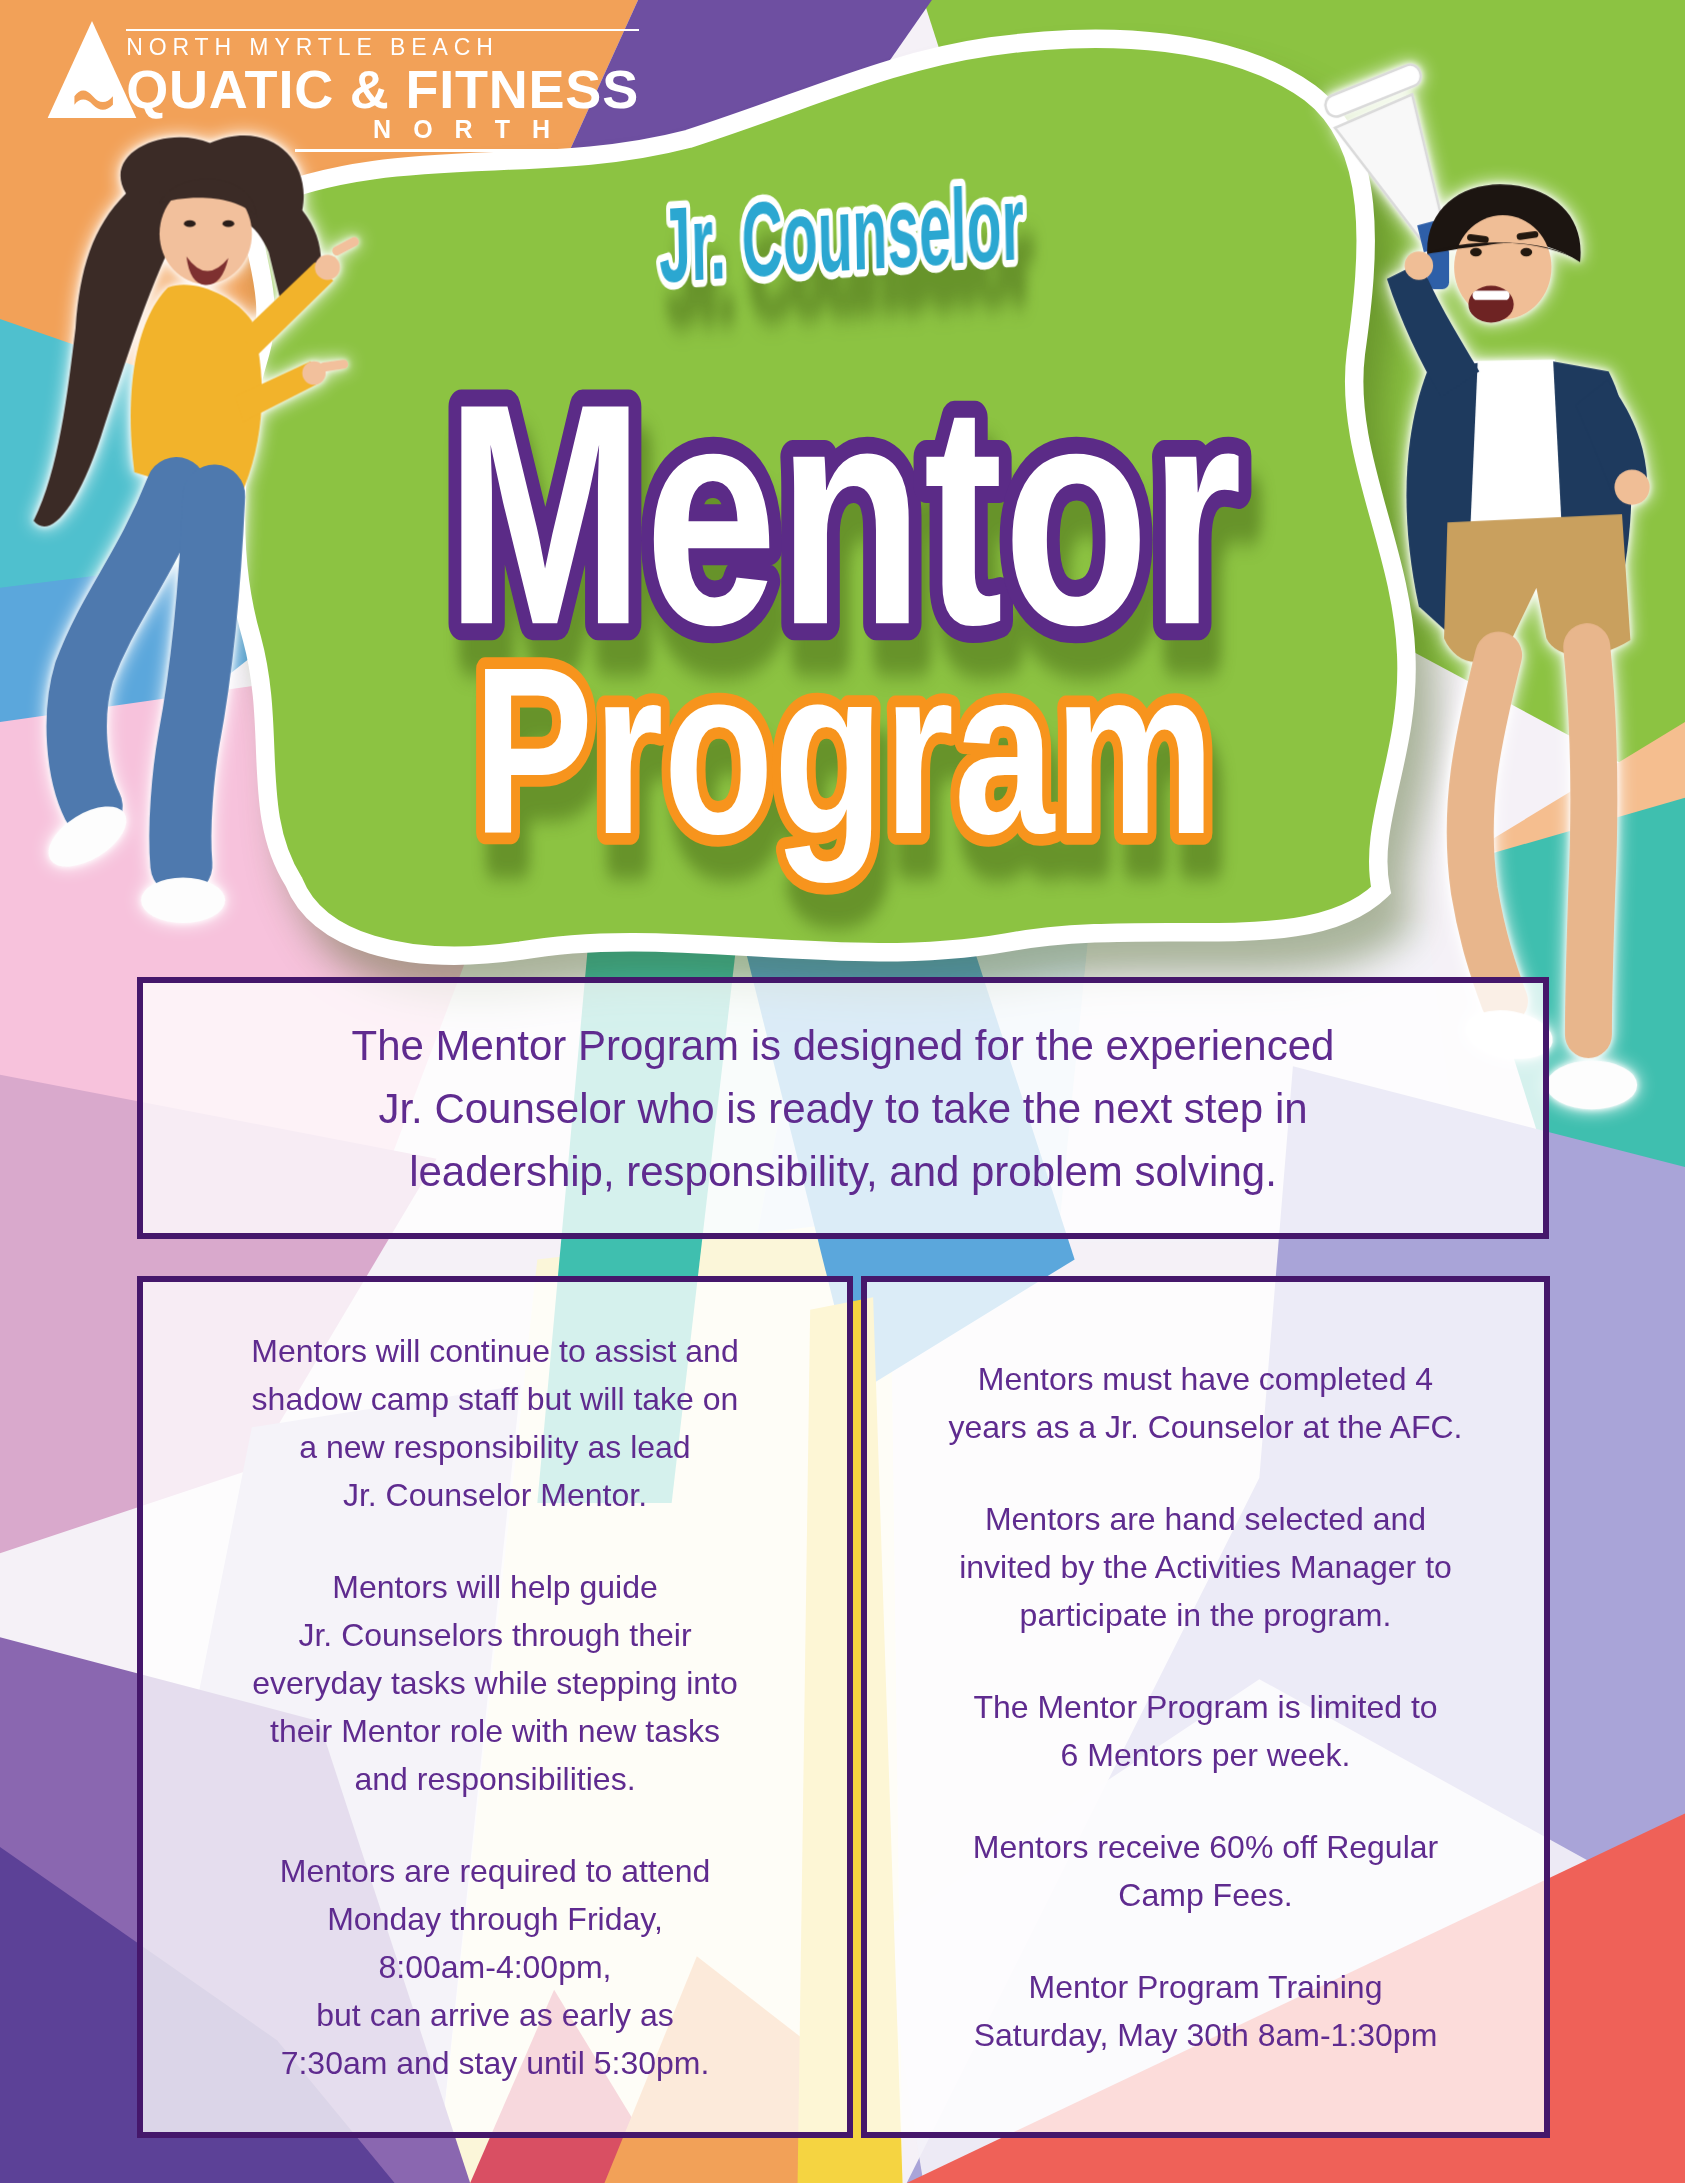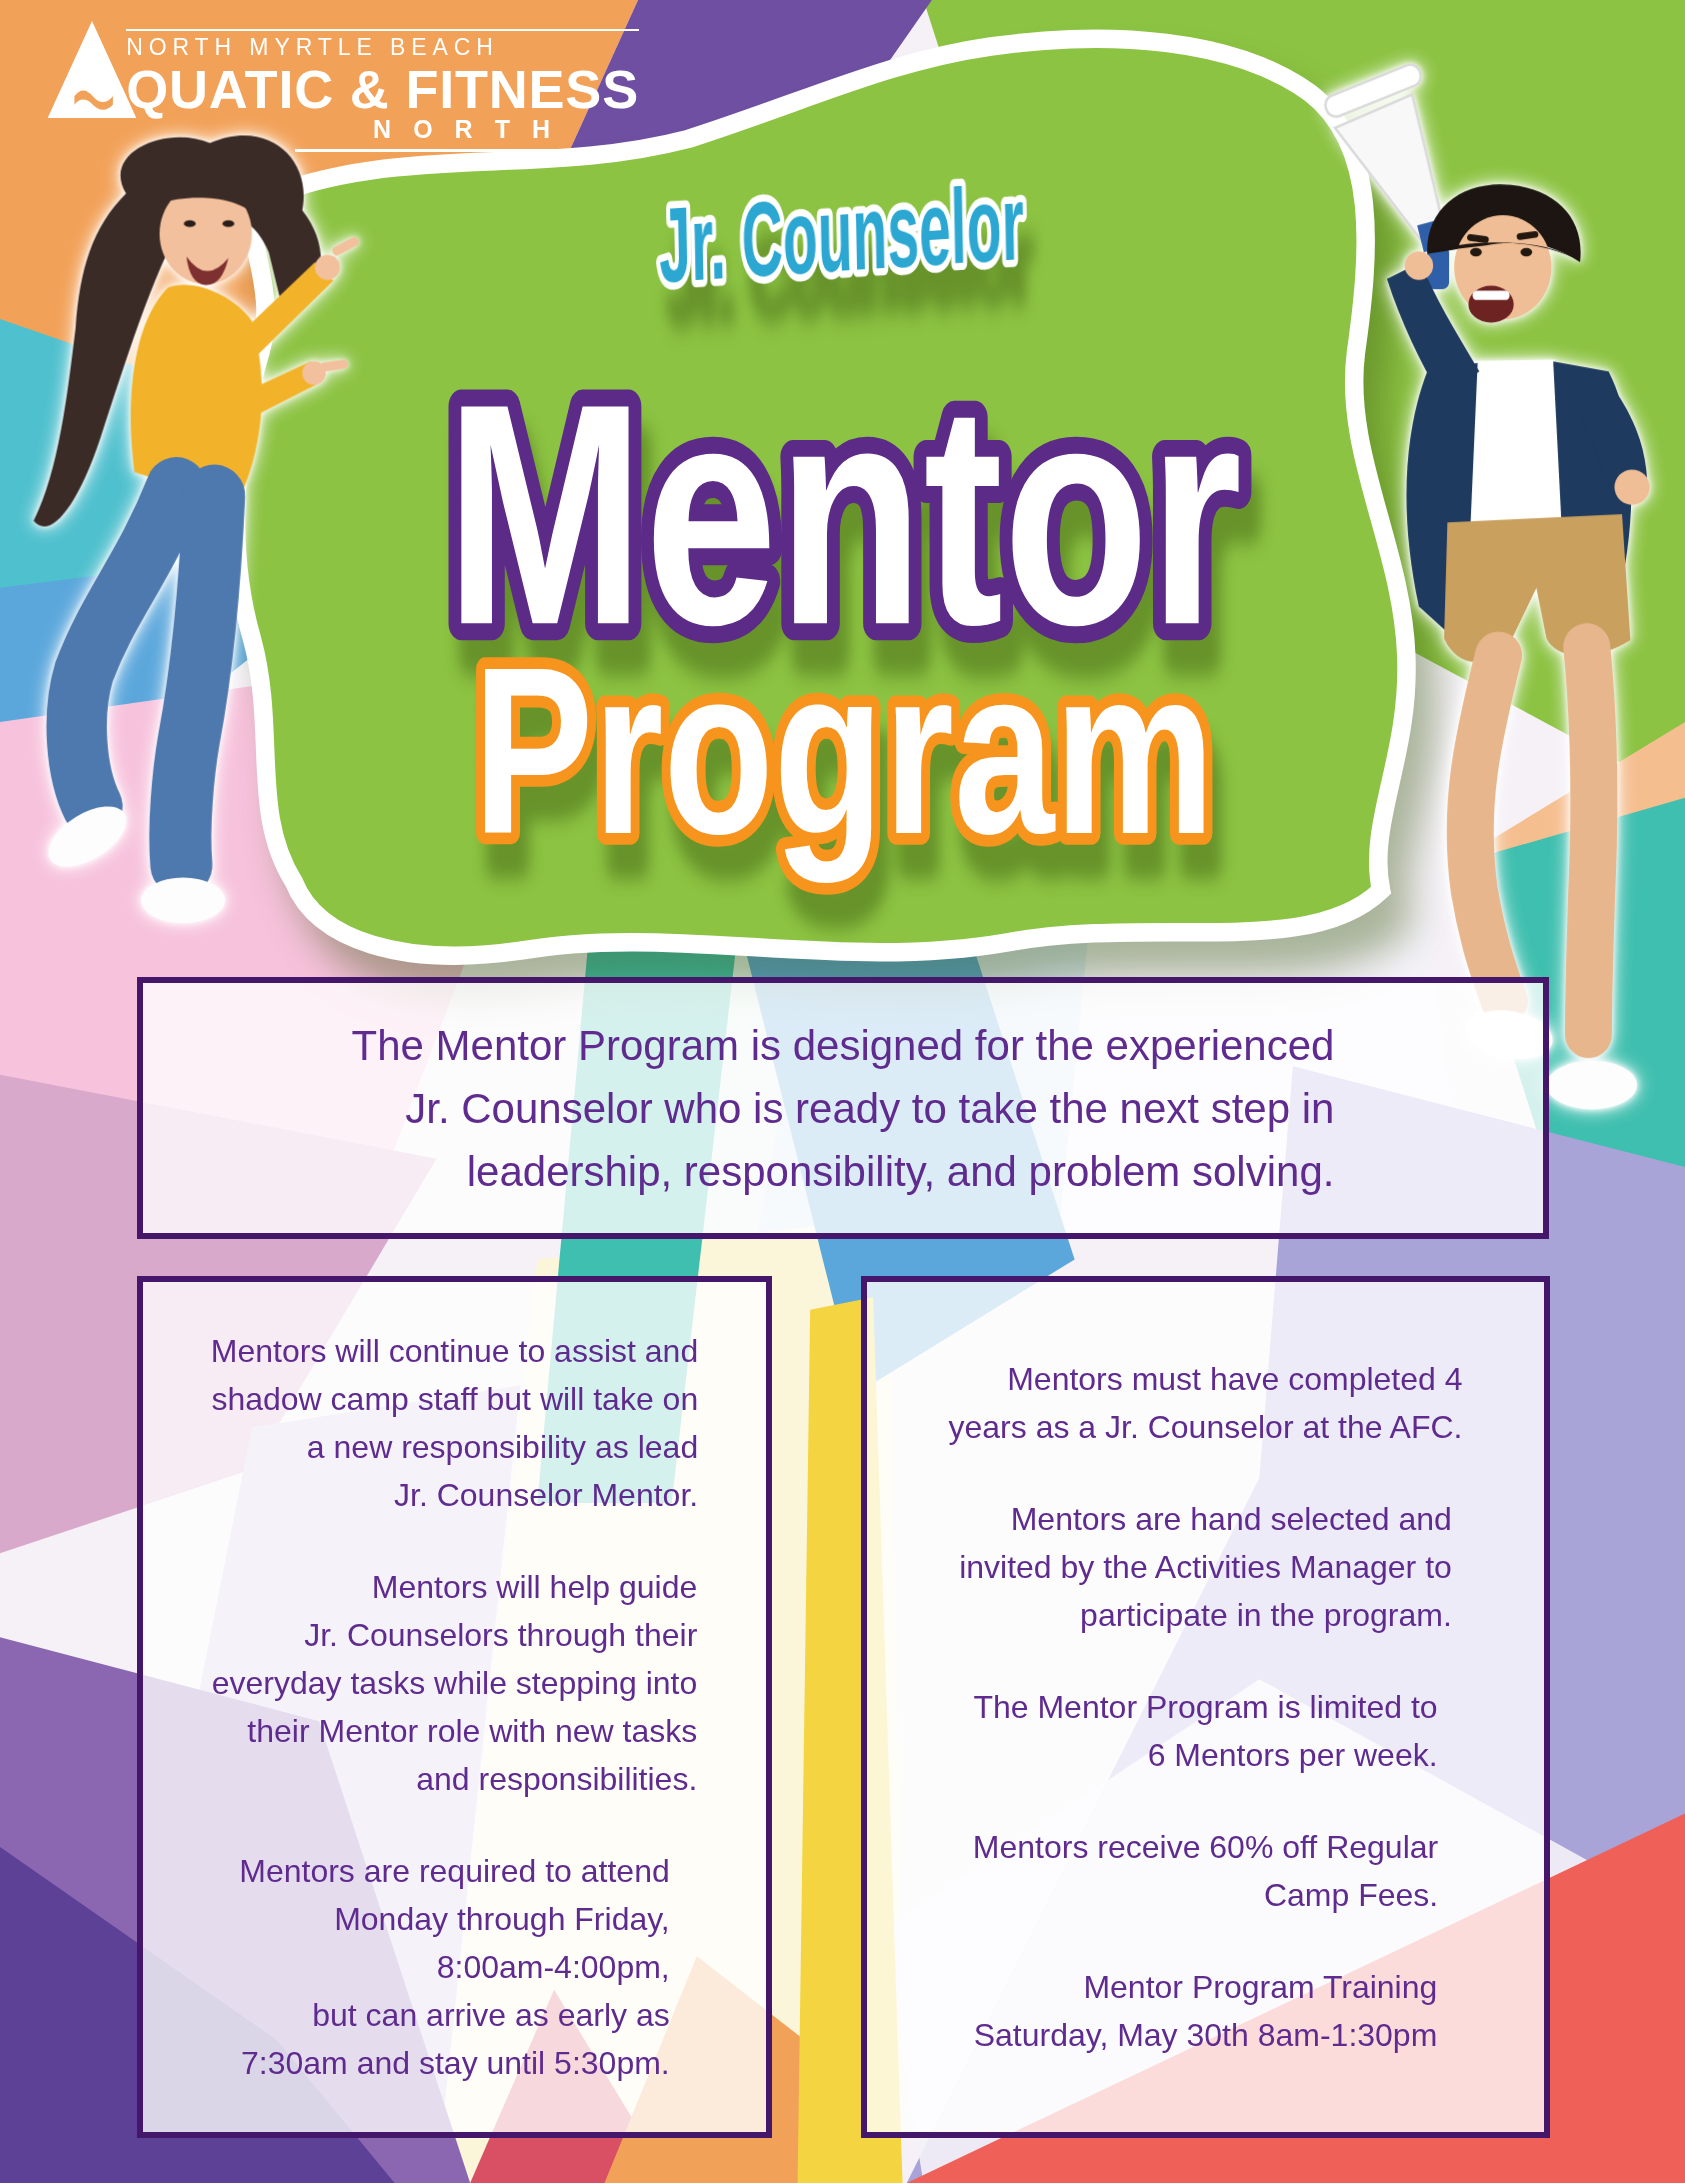--- a/index.html
+++ b/index.html
@@ -43,23 +43,23 @@
             stroke:var(--orange_outline);stroke-width:26px;paint-order:stroke;stroke-linejoin:round;}
   .shadowed{filter:drop-shadow(14px 38px 10px rgba(58,88,14,0.45));}
   .blob{fill:var(--green);stroke:#fff;stroke-width:22px;
         filter:drop-shadow(26px 40px 22px rgba(58,88,14,0.40));}
   .person{filter:drop-shadow(0 0 4px #fff) drop-shadow(0 0 10px rgba(255,255,255,0.95));}
 
   
   .txtbox{position:absolute;box-sizing:border-box;border:6.7px solid var(--box_border);
           background:rgba(255,255,255,0.78);color:var(--text_purple);
           display:flex;flex-direction:column;justify-content:center;align-items:center;
-          text-align:right;z-index:10;}
+          text-align:center;z-index:10;}
   .intro-box{left:137px;top:977px;width:1412px;height:262px;font-size:42px;line-height:1.5;}
-  .col-box{top:1276px;width:635px;height:862px;font-size:32px;line-height:1.5;padding:25px 28.6px;}
+  .col-box{top:1276px;width:716px;height:862px;font-size:32px;line-height:1.5;padding:25px 28.6px;}
   .col-left{left:137px;}
   .col-right{left:861px;width:689px;}
   .txtbox p{white-space:pre-line;margin:22px 0;}
   .intro-box p{margin:0;}
 </style>
 </head>
 <body>
 
 <div class="page">
 

